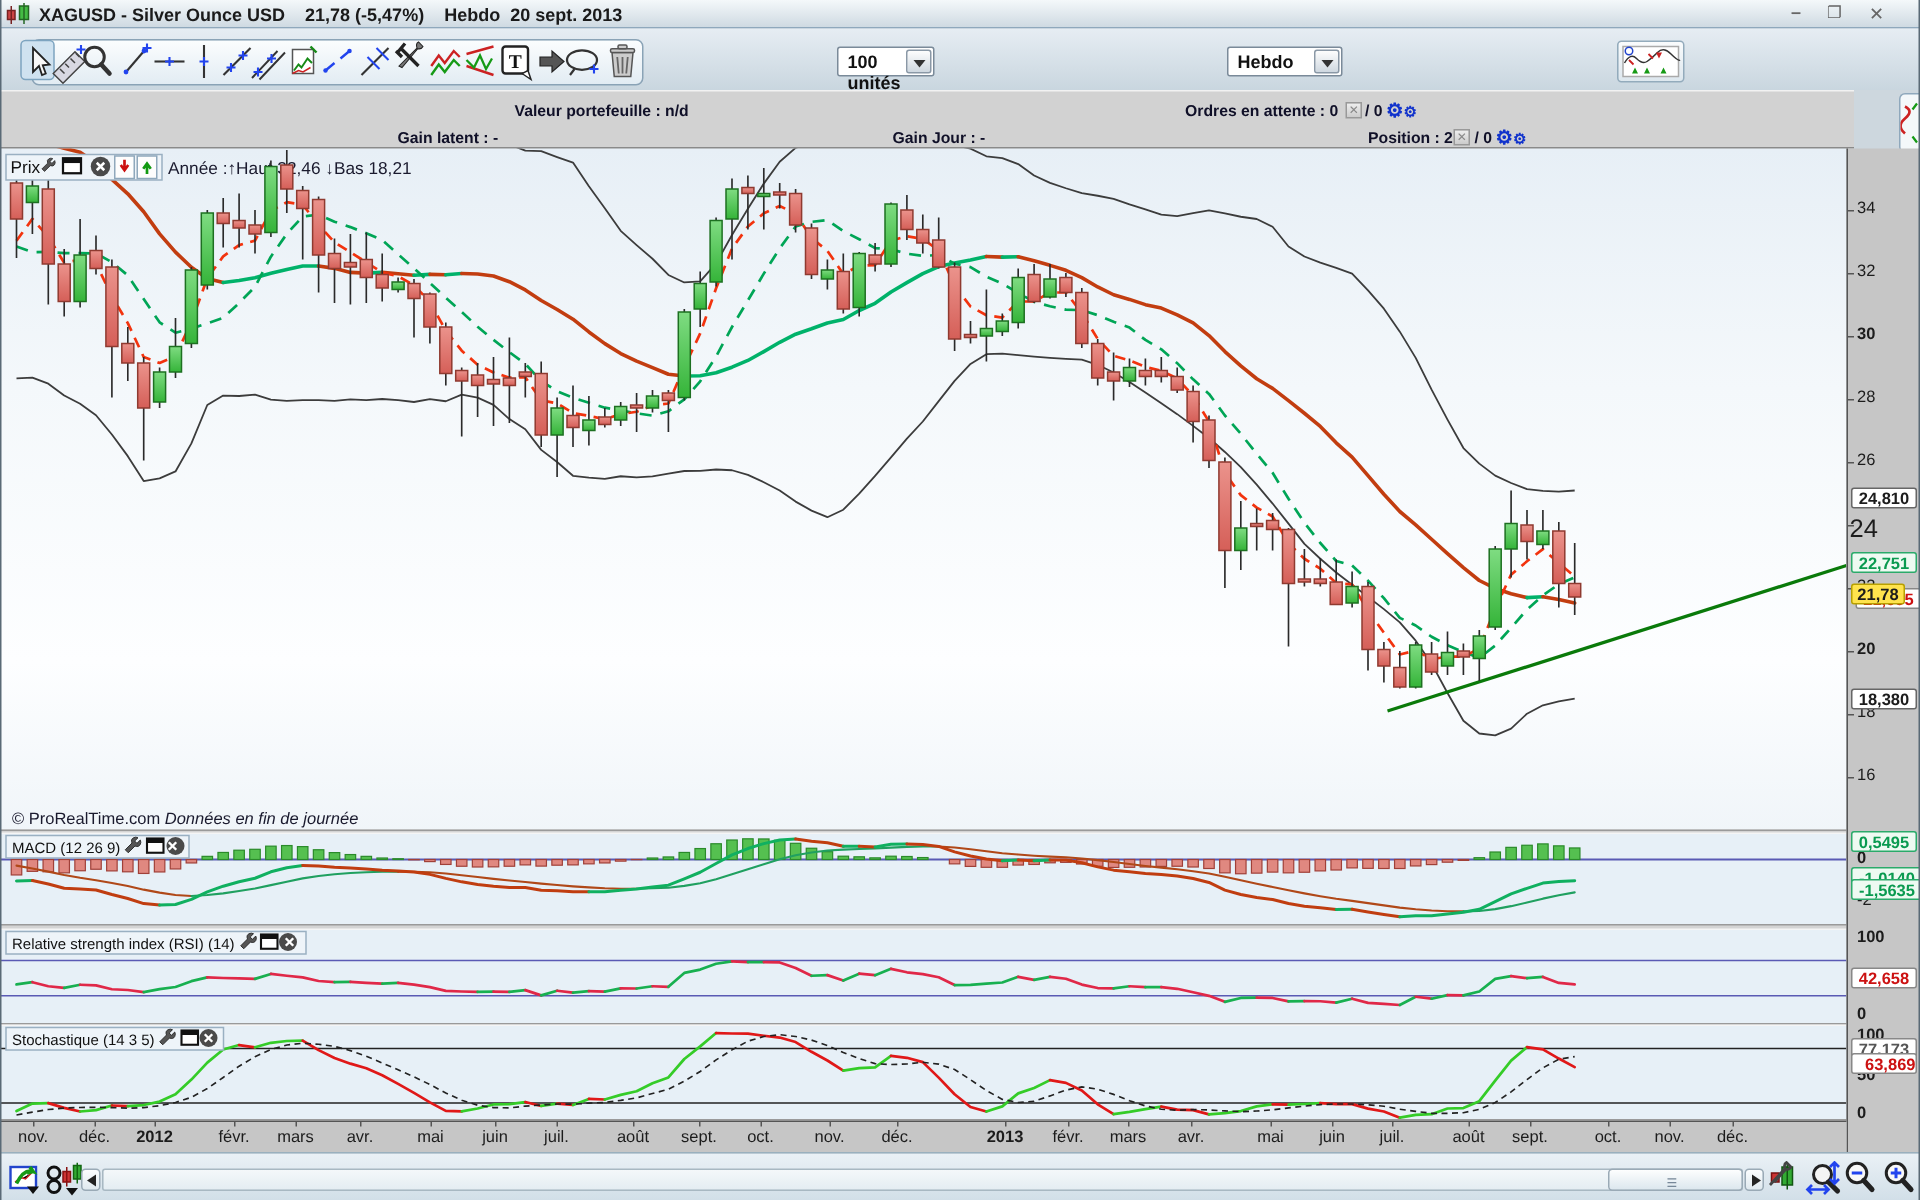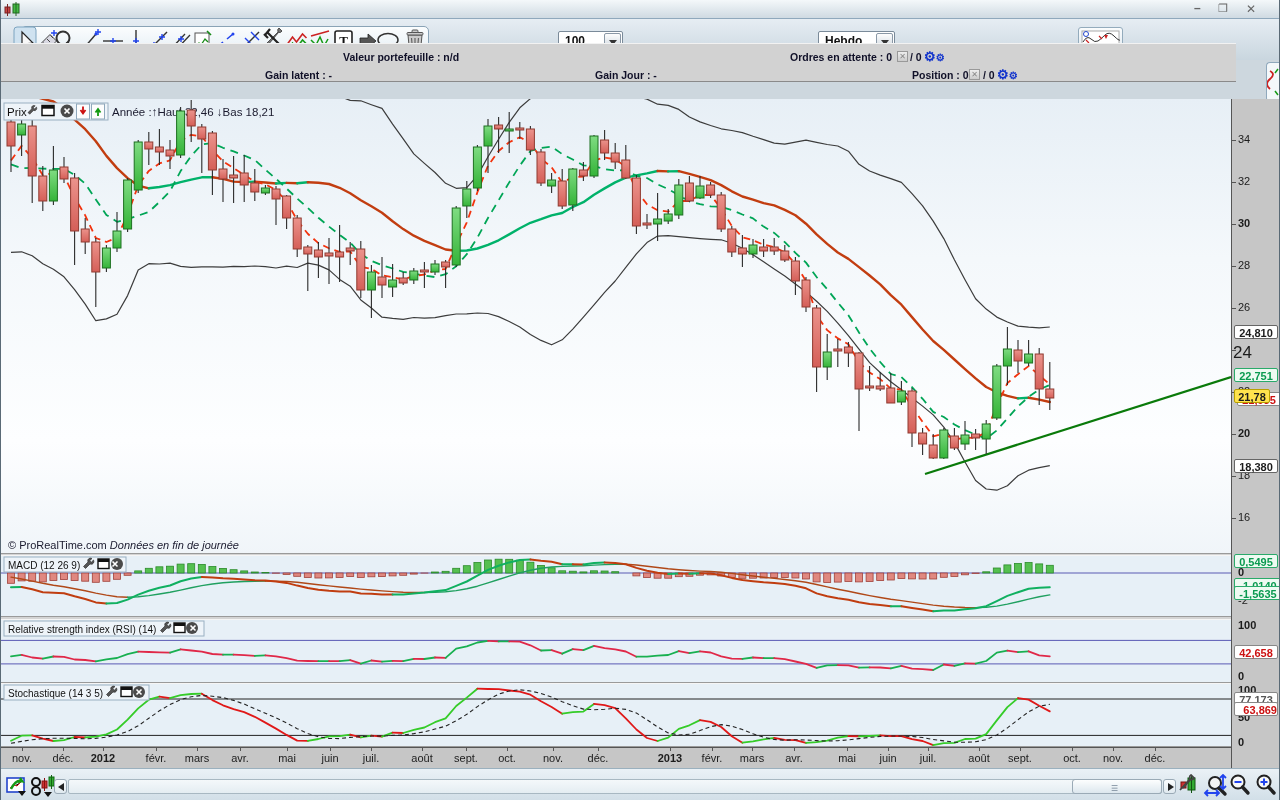--- a/index.html
+++ b/index.html
@@ -1,35 +1,36 @@
 <!DOCTYPE html>
 <html><head><meta charset="utf-8"><title>XAGUSD</title>
 <style>
 *{margin:0;padding:0;box-sizing:border-box}
 body{width:1280px;height:800px;overflow:hidden;font-family:"Liberation Sans",sans-serif;background:#cdd7de;position:relative}
 .titlebar{position:absolute;left:0;top:0;width:1280px;height:19px;background:linear-gradient(#f4f8fa,#cfdae2);border-bottom:1px solid #8fa8bc}
 .toolbar{position:absolute;left:0;top:19px;width:1280px;height:41px;background:linear-gradient(#e6edf3,#c9d6df)}
 .iconpanel{position:absolute;left:21px;top:26px;width:408px;height:31px;background:linear-gradient(#fbfdfe,#e2ecf3);border:1px solid #8aa3b6;border-radius:5px}
-.acct{position:absolute;left:0;top:43px;width:1236px;height:39px;background:#d2d2d2;border-top:1px solid #f2f2f2;border-bottom:1px solid #8a8a8a;font-size:10.5px;font-weight:bold;color:#101028}
+.acct{position:absolute;left:0;top:60px;width:1236px;height:39px;background:#d2d2d2;border-top:1px solid #f2f2f2;border-bottom:1px solid #8a8a8a;font-size:10.5px;font-weight:bold;color:#101028}
 .axiscol{position:absolute;left:1231px;top:99px;width:49px;height:669px;background:#c6c6c6;border-left:1px solid #555}
 .panelsep{position:absolute;left:0;width:1231px;background:#d4d4d4;border-top:1px solid #9a9a9a;border-bottom:1px solid #f5f5f5}
 .xaxis{position:absolute;left:0;top:747px;width:1231px;height:21px;background:#c6c6c6;border-top:1px solid #555}
 .bottombar{position:absolute;left:0;top:768px;width:1280px;height:32px;background:linear-gradient(#eaf1f6,#d2dfe8);border-top:1px solid #9ab0be}
 .sb{position:absolute;top:10px;height:15px;background:linear-gradient(#fbfdfe,#dfe9ef);border:1px solid #9aaab6;border-radius:3px}
 </style></head>
 <body>
 <div style="position:absolute;left:0;top:0;width:1px;height:800px;background:#5a6a76;z-index:50"></div>
 <div style="position:absolute;left:1279px;top:0;width:1px;height:800px;background:#5a6a76;z-index:50"></div>
 <div class="titlebar">
  <svg width="22" height="19" style="position:absolute;left:3px;top:0">
       <rect x="2" y="7" width="5" height="6" fill="#cc4444" stroke="#772222"></rect>
       <line x1="4.5" y1="4" x2="4.5" y2="16" stroke="#772222"></line>
       <rect x="10" y="4" width="6" height="9" fill="#44bb44" stroke="#226622"></rect>
       <line x1="13" y1="2" x2="13" y2="16" stroke="#226622"></line>
     </svg>
+ <div style="position:absolute;left:26px;top:3px;font-size:12px;font-weight:bold;color:#1a1a1a">XAGUSD - Silver Ounce USD&nbsp;&nbsp;&nbsp;&nbsp;21,78 (-5,47%)&nbsp;&nbsp;&nbsp;&nbsp;Hebdo&nbsp;&nbsp;20 sept. 2013</div>
  <div style="position:absolute;left:1194px;top:1px;font-size:12px;font-weight:bold;color:#666">–</div>
  <div style="position:absolute;left:1218px;top:2px;font-size:11px;color:#666">❐</div>
  <div style="position:absolute;left:1246px;top:2px;font-size:12px;color:#666">✕</div>
 </div>
 <div class="toolbar"></div>
  <div class="iconpanel"></div>
  <svg width="560" height="62" style="position:absolute;left:0;top:0">
     <g transform="translate(-8.0,0)">
       <rect x="22" y="27" width="22" height="26" rx="3" fill="#cfe2f0" stroke="#7da4c0"></rect>
       <path d="M30 32 L30 48 L34 44 L36 50 L38.5 49 L36.5 43.5 L41 43 Z" fill="#f8f8f8" stroke="#222" stroke-width="1.2"></path>
@@ -141,21 +142,21 @@
     </svg>
  </div>
 <div class="acct">
  <div style="position:absolute;left:343px;top:7px">Valeur portefeuille : n/d</div>
  <div style="position:absolute;left:265px;top:25px">Gain latent : -</div>
  <div style="position:absolute;left:595px;top:25px">Gain Jour : -</div>
  <div style="position:absolute;left:790px;top:7px">Ordres en attente : 0</div>
  <div style="position:absolute;left:897px;top:7px;width:11px;height:11px;background:linear-gradient(#eee,#ccc);border:1px solid #999;color:#888;font-size:8px;text-align:center;line-height:10px;font-weight:normal">✕</div>
  <div style="position:absolute;left:910px;top:7px">/ 0</div>
  <div style="position:absolute;left:924px;top:5px;font-size:13px;color:#1133cc">⚙<span style="font-size:10px">⚙</span></div>
- <div style="position:absolute;left:912px;top:25px">Position : 0</div>
+ <div style="position:absolute;left:912px;top:25px">Position : 2</div>
  <div style="position:absolute;left:969px;top:25px;width:11px;height:11px;background:linear-gradient(#eee,#ccc);border:1px solid #999;color:#888;font-size:8px;text-align:center;line-height:10px;font-weight:normal">✕</div>
  <div style="position:absolute;left:983px;top:25px">/ 0</div>
  <div style="position:absolute;left:997px;top:23px;font-size:13px;color:#1133cc">⚙<span style="font-size:10px">⚙</span></div>
 </div>
 <div style="position:absolute;left:1266px;top:62px;width:14px;height:40px;background:#f4f8fa;border:1px solid #8fa8bc;border-right:none;border-radius:4px 0 0 4px">
  <svg width="12" height="38">
       <path d="M3 8 q6 3 0 8 q-6 5 0 10" stroke="#cc2222" stroke-width="1.8" fill="none"></path>
       <path d="M8 10 l3 -4 M8 28 l3 4" stroke="#169a16" stroke-width="1.5"></path>
     </svg>
 </div>

